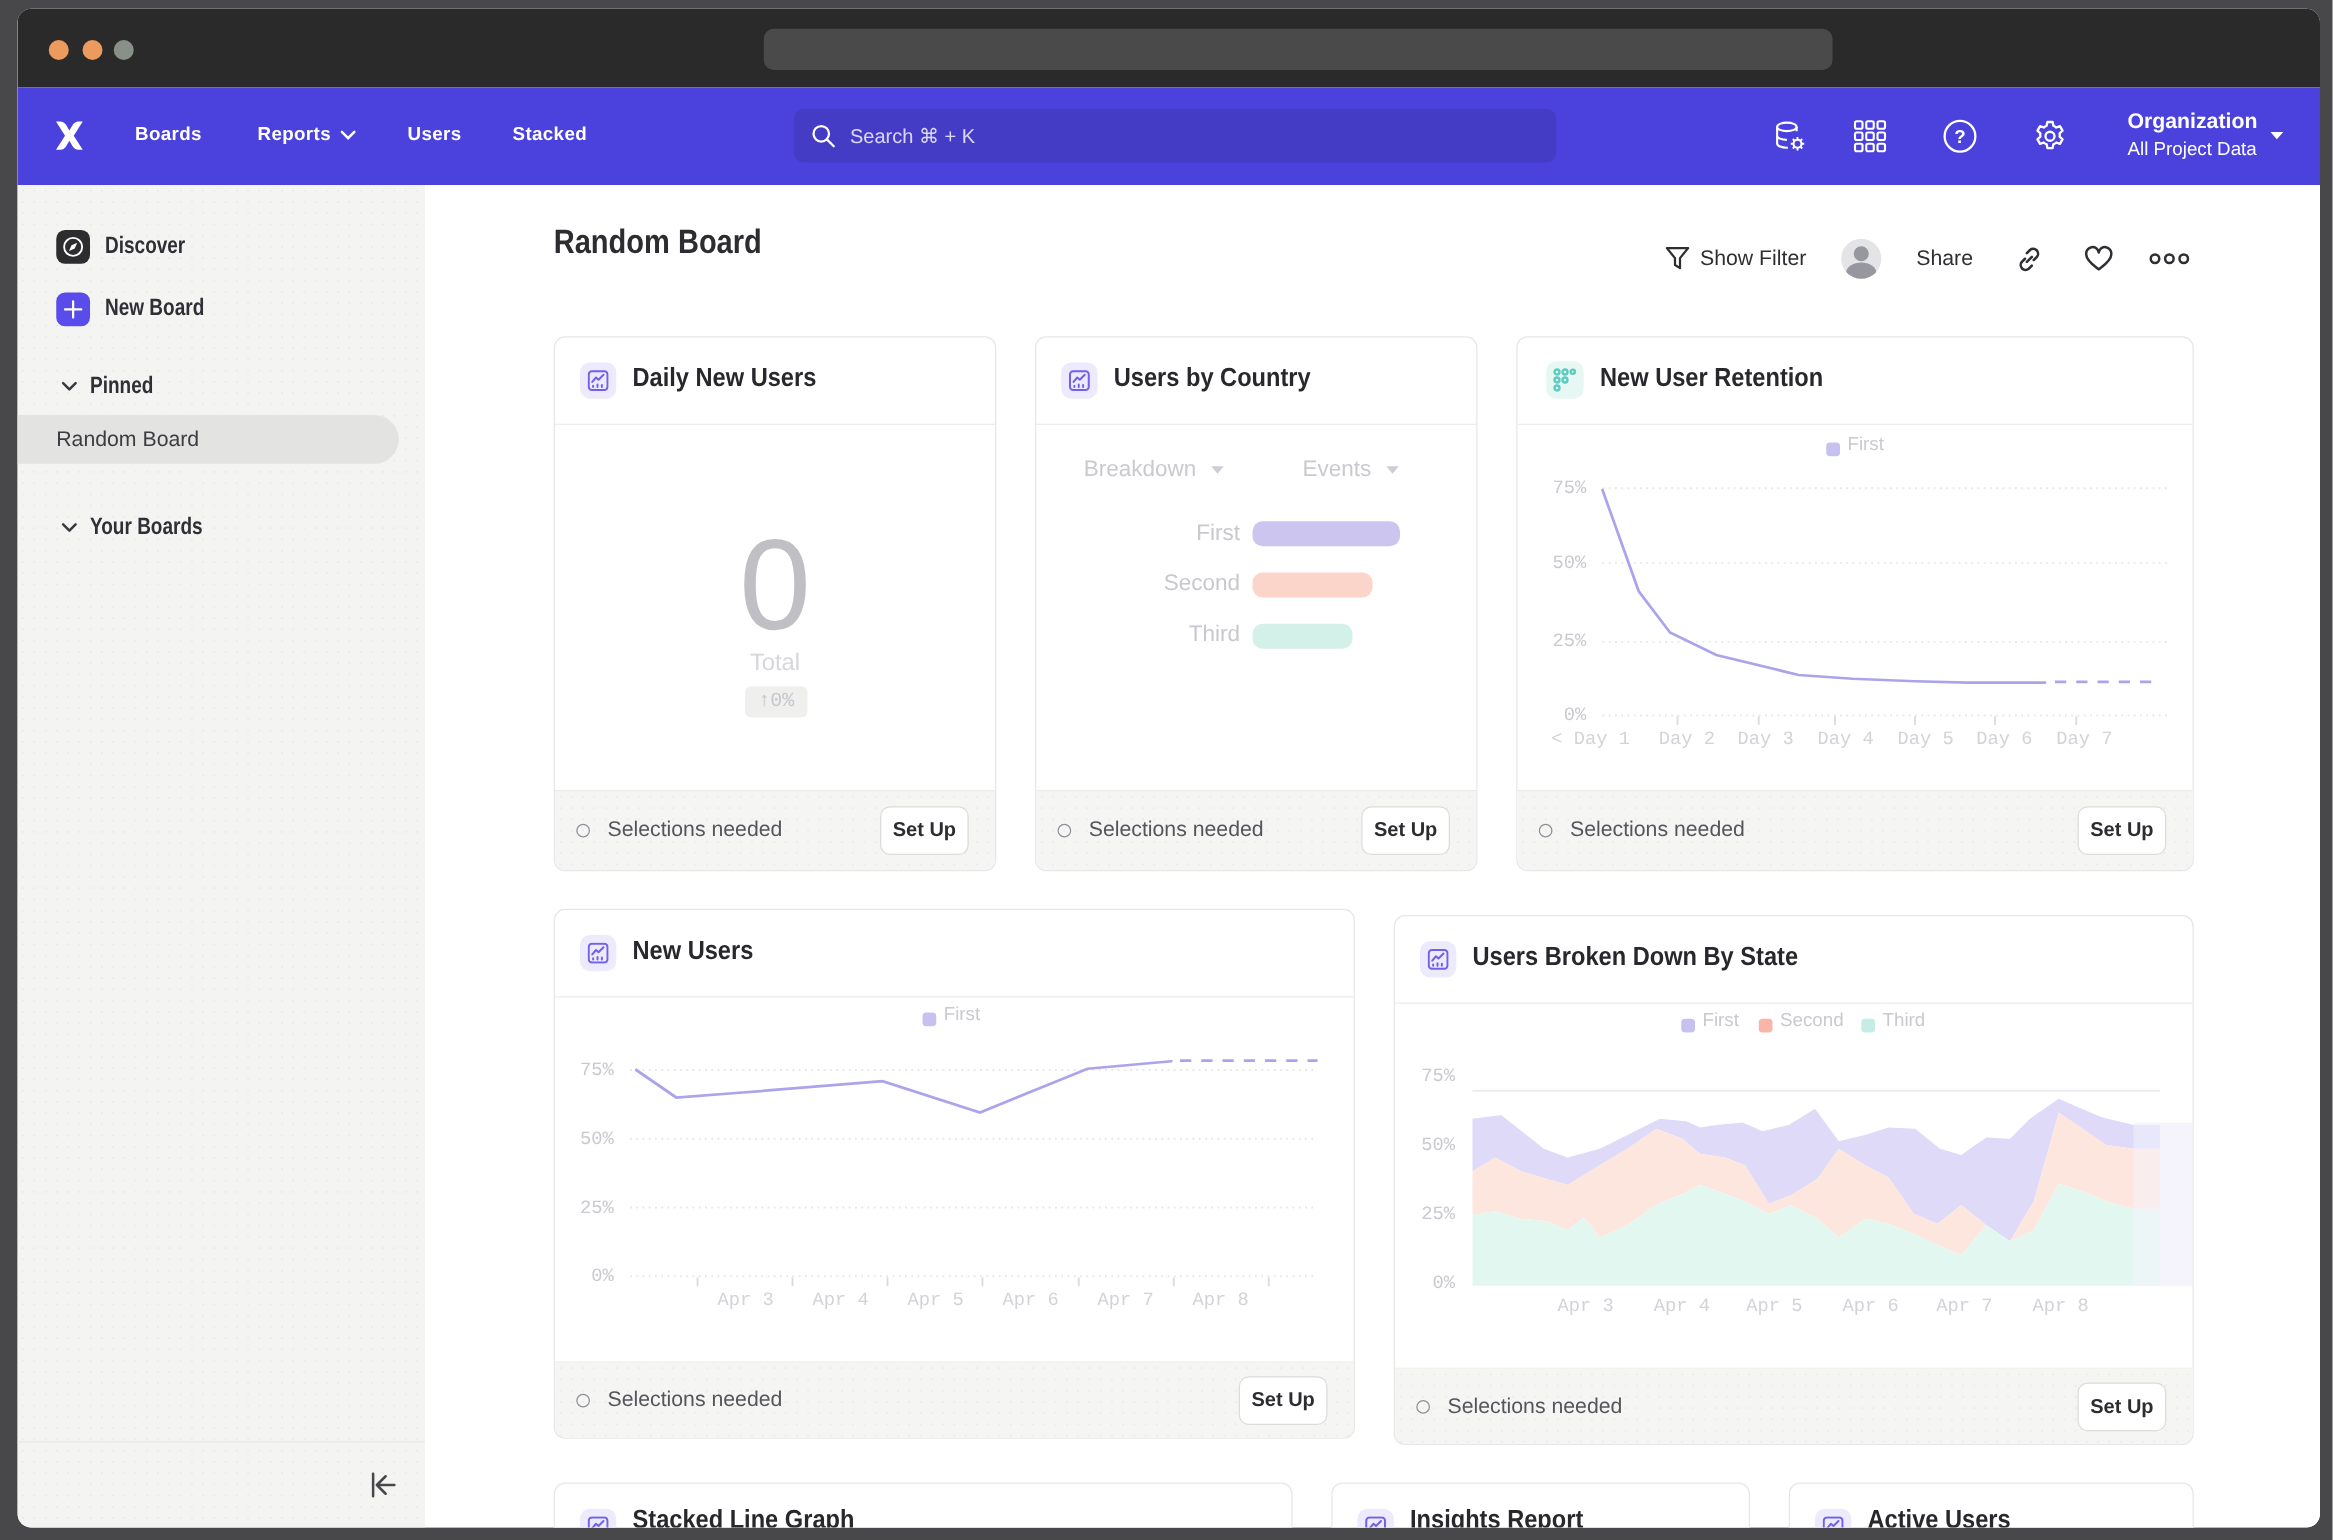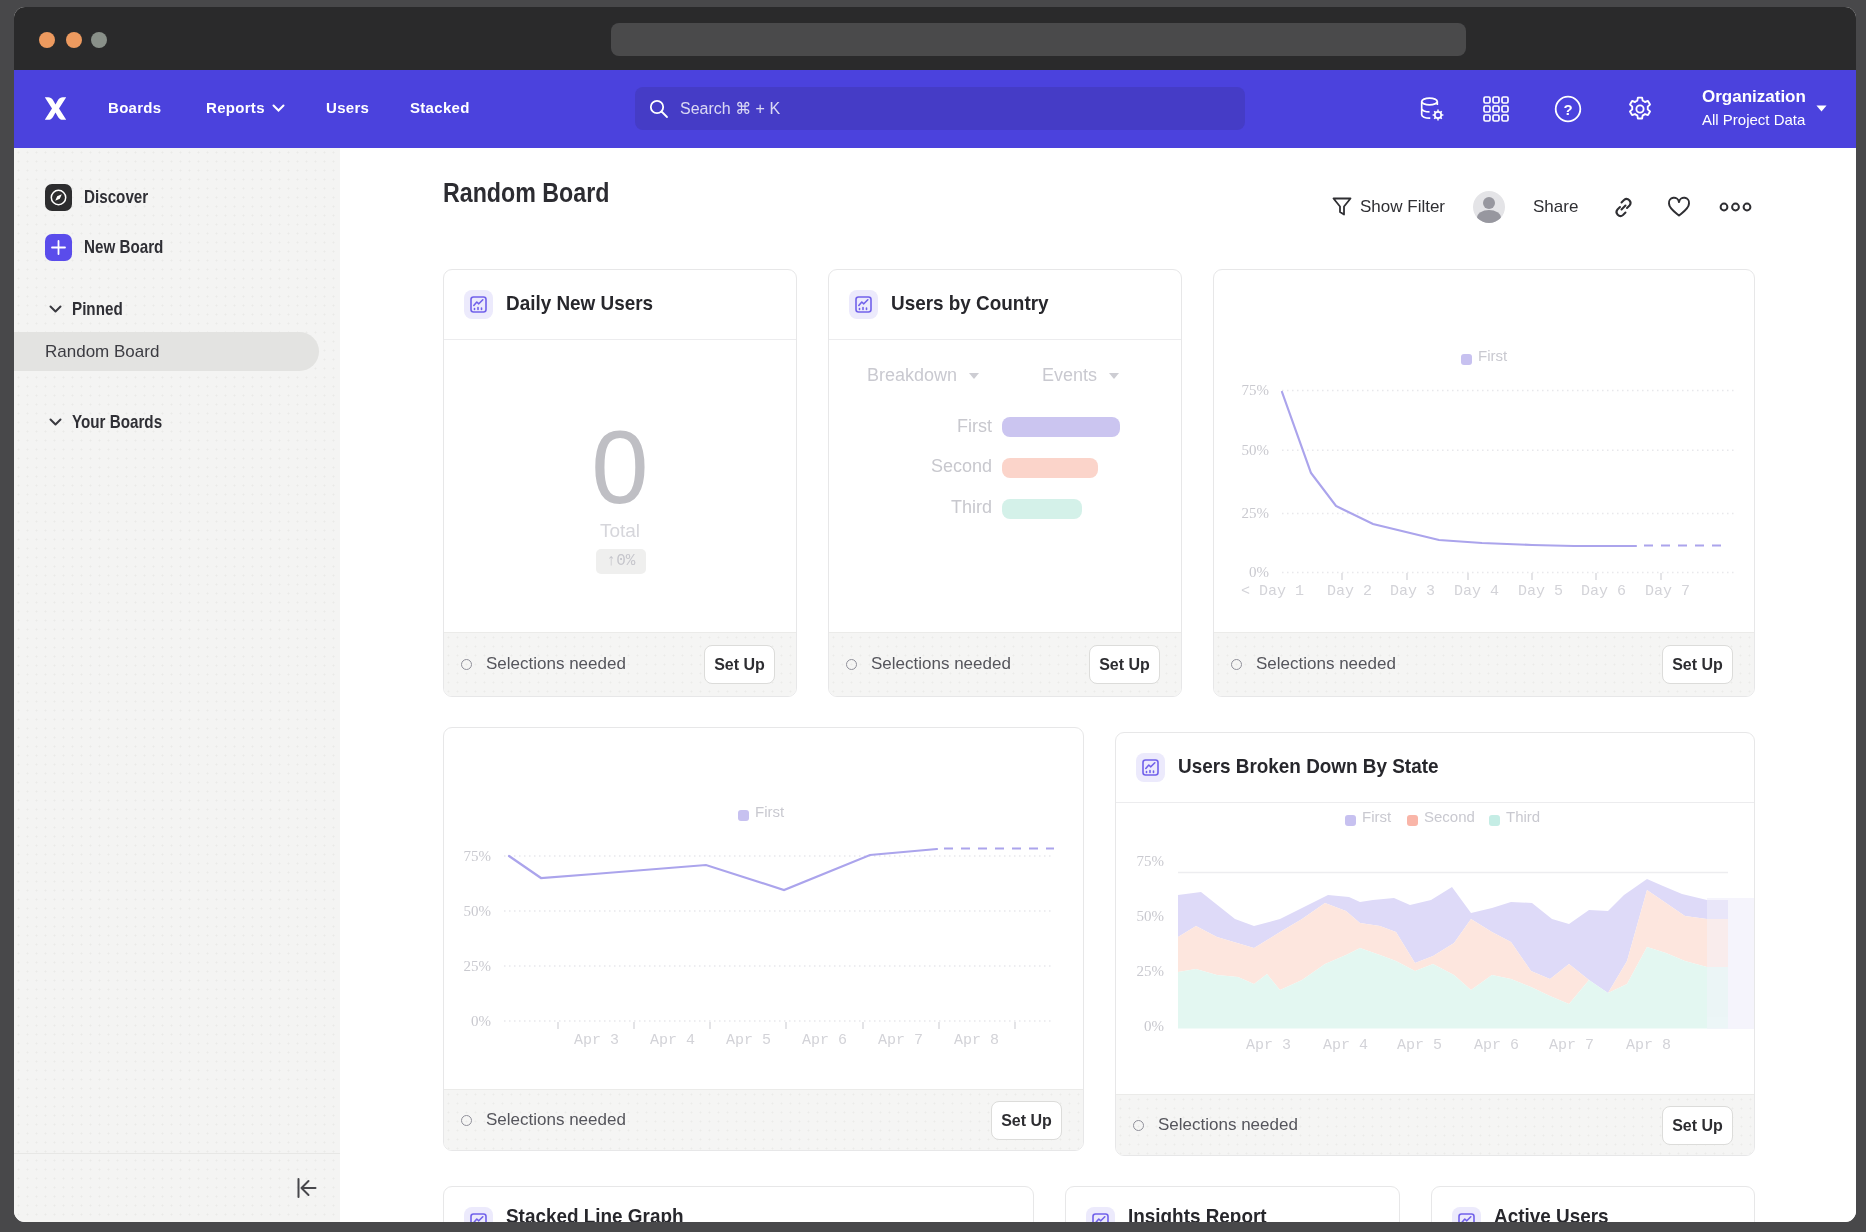--- a/index.html
+++ b/index.html
@@ -14,21 +14,21 @@
 .sbar{position:absolute;left:0;top:141px;width:326px;height:1201px;background-color:#f4f4f3;background-image:radial-gradient(#eaeae8 .9px,rgba(0,0,0,0) 1.1px);background-size:9px 9px}
 .main{position:absolute;left:326px;top:141px;width:1516px;height:1074px;background:#fff}
 .card{position:absolute;background:#fff;border:1px solid #e7e7e8;border-radius:9px}
 .chead{position:absolute;left:0;top:0;right:0;height:70px;border-bottom:1px solid #ececee}
 .cicon{position:absolute;left:20px;top:20px;width:29px;height:29px;border-radius:8px;background:#eceafc}
 .ctitle{position:absolute;left:62px;top:21px;font-size:21px;font-weight:bold;color:#27272c;white-space:nowrap;transform:scaleX(.9);transform-origin:0 0}
 .cfoot{position:absolute;left:0;right:0;bottom:0;border-top:1px solid #ebebe9;background-color:#f5f5f4;background-image:radial-gradient(#ebebe9 .9px,rgba(0,0,0,0) 1.1px);background-size:9px 9px;border-radius:0 0 8px 8px}
 .fcirc{position:absolute;left:17px;width:11px;height:11px;border:1.5px solid #90909a;border-radius:50%}
 .ftext{position:absolute;left:42px;font-size:17px;color:#55555c;white-space:nowrap}
 .setup{position:absolute;right:21px;width:71px;height:39px;background:#fff;border:1px solid #dcdcda;border-radius:8px;font-size:16px;font-weight:bold;color:#2d2d31;text-align:center;line-height:37px}
-.axl{position:absolute;font-family:Liberation Serif, serif;font-size:15px;color:#c9c9cf;white-space:nowrap}
+.axl{position:absolute;font-family:Liberation Mono, monospace;font-size:15px;color:#c9c9cf;white-space:nowrap}
 .axx{position:absolute;font-family:"Liberation Mono",monospace;font-size:15px;color:#d3d3d8;white-space:nowrap}
 .leg{position:absolute;font-size:15px;color:#c9c9d0;white-space:nowrap}
 .lchip{position:absolute;width:11px;height:11px;border-radius:3px}
 svg{display:block}
 </style></head>
 <body>
 <div class="win">
 <div class="tbar">
 <div class="dot" style="left:25px;background:#ed9a5f"></div>
 <div class="dot" style="left:52px;background:#ed9a5f"></div>
@@ -179,20 +179,32 @@
  <div class="abs" style="left:173px;top:188px;width:96px;height:20px;background:#fbd4ca;border-radius:8px"></div>
  <div class="abs" style="left:0px;top:227px;width:163px;text-align:right;font-size:18px;color:#c8c8ce">Third</div>
  <div class="abs" style="left:173px;top:229px;width:80px;height:20px;background:#d4f1e9;border-radius:8px"></div>
  <div class="cfoot" style="height:64px">
   <div class="fcirc" style="top:26px"></div>
   <div class="ftext" style="top:21px">Selections needed</div>
   <div class="setup" style="top:12px">Set Up</div>
  </div>
 </div>
 <div class="card" style="left:873px;top:121px;width:542px;height:428px">
+ <div class="chead">
+  <div class="abs cicon" style="left:23px;top:19px;width:30px;height:30px;background:#e7f7f4"></div>
+  <svg class="abs" style="left:28px;top:24px" width="20" height="20" viewBox="0 0 20 20" fill="none" stroke="#5accbf" stroke-width="1.9">
+            <circle cx="3.6" cy="3.6" r="2"></circle>
+            <circle cx="10" cy="3.6" r="2"></circle>
+            <circle cx="16.2" cy="3.4" r="1.7"></circle>
+            <circle cx="3.6" cy="10" r="2"></circle>
+            <circle cx="10" cy="10" r="2"></circle>
+            <circle cx="3.6" cy="16.4" r="2"></circle>
+          </svg>
+  <div class="ctitle" style="left:66px">New User Retention</div>
+ </div>
  <div class="lchip" style="left:247px;top:84px;background:#c7c1f0"></div>
  <div class="leg" style="left:264px;top:77px">First</div>
  <div class="axl" style="left:10px;top:112px;width:45px;text-align:right">75%</div>
  <div class="axl" style="left:10px;top:172px;width:45px;text-align:right">50%</div>
  <div class="axl" style="left:10px;top:235px;width:45px;text-align:right">25%</div>
  <div class="axl" style="left:10px;top:294px;width:45px;text-align:right">0%</div>
  <svg class="abs" style="left:0;top:0" width="540" height="360" viewBox="0 0 540 360">
   <g stroke="#e8e8eb" stroke-width="1.5" stroke-dasharray="1.5 3.5">
    <path d="M68 120.6H522M68 180.3H522M68 243.5H522M68 302.4H522"></path>
   </g>
@@ -209,20 +221,29 @@
  <div class="axx" style="left:304px;top:313px">Day 5</div>
  <div class="axx" style="left:367px;top:313px">Day 6</div>
  <div class="axx" style="left:431px;top:313px">Day 7</div>
  <div class="cfoot" style="height:64px">
   <div class="fcirc" style="top:26px"></div>
   <div class="ftext" style="top:21px">Selections needed</div>
   <div class="setup" style="top:12px">Set Up</div>
  </div>
 </div>
 <div class="card" style="left:103px;top:579px;width:641px;height:424px">
+ <div class="chead">
+  <div class="cicon"></div>
+  <svg class="abs" style="left:26px;top:26px" width="17" height="17" viewBox="0 0 17 17" fill="none" stroke="#7161ea" stroke-width="1.6">
+            <rect x="1" y="1" width="15" height="15" rx="2.5"></rect>
+            <path d="M3.8 9.5 L6.8 6 L8.8 7.8 L12.8 3.8" stroke-linecap="round" stroke-linejoin="round"></path>
+            <path d="M4.5 12.5v1M8 11.5v2M11.5 12v1.5" stroke-linecap="round"></path>
+          </svg>
+  <div class="ctitle">New Users</div>
+ </div>
  <div class="lchip" style="left:294px;top:82px;background:#c7c1f0"></div>
  <div class="leg" style="left:311px;top:75px">First</div>
  <div class="axl" style="left:2px;top:120px;width:45px;text-align:right">75%</div>
  <div class="axl" style="left:2px;top:175px;width:45px;text-align:right">50%</div>
  <div class="axl" style="left:2px;top:230px;width:45px;text-align:right">25%</div>
  <div class="axl" style="left:2px;top:285px;width:45px;text-align:right">0%</div>
  <svg class="abs" style="left:0;top:0" width="639" height="360" viewBox="0 0 639 360">
   <g stroke="#e8e8eb" stroke-width="1.5" stroke-dasharray="1.5 3.5">
    <path d="M60 128H610M60 183H610M60 238H610M60 293H610"></path>
   </g>

